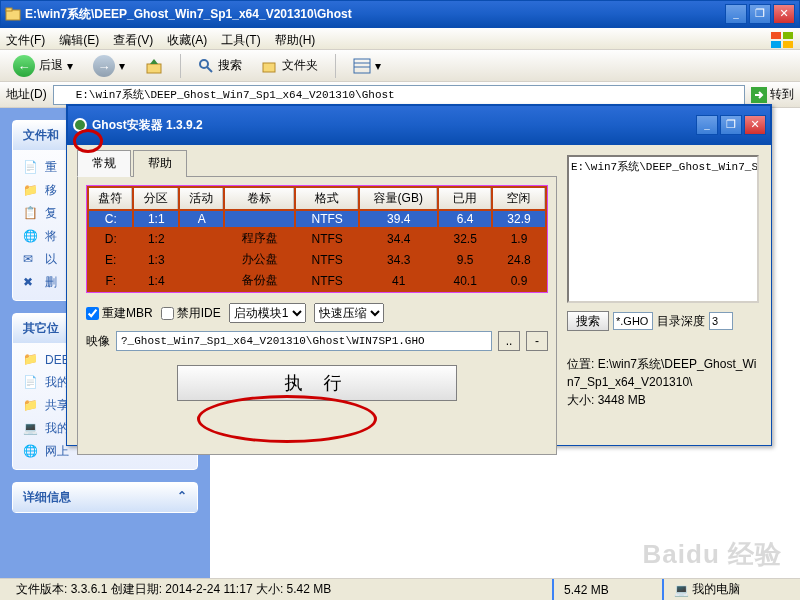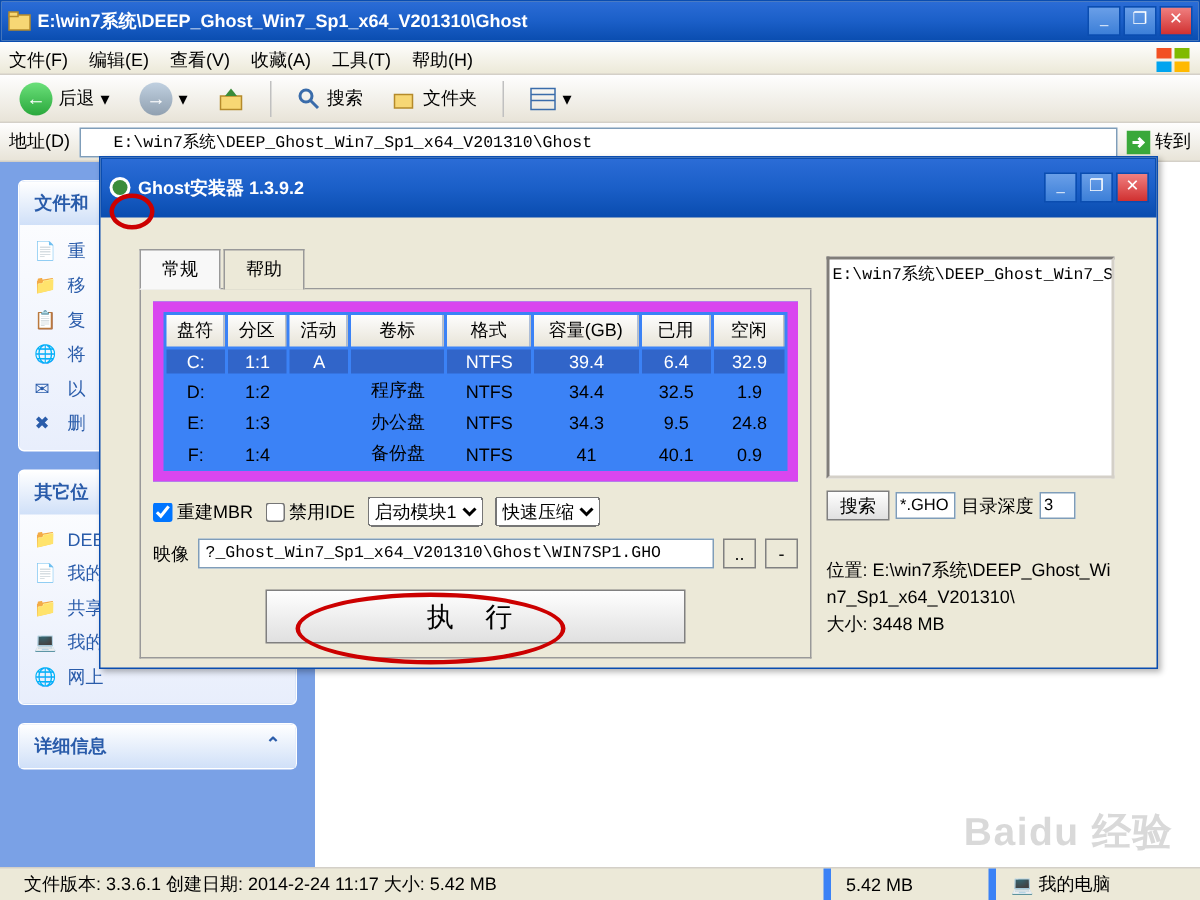--- a/index.html
+++ b/index.html
@@ -24,30 +24,30 @@
 .gobtn{display:flex;align-items:center;gap:3px;cursor:pointer}
 .body{display:flex;height:494px}
 .sidebar{width:210px;background:#7aa1e6;padding:12px;display:flex;flex-direction:column;gap:12px;overflow:hidden}
 .panel{background:linear-gradient(#fff,#e8eefc);border:1px solid #fff;border-radius:4px}
 .panel .phead{background:linear-gradient(#fff,#d0e0f8);padding:6px 10px;font-weight:bold;color:#2a5caa;border-radius:4px 4px 0 0;display:flex;justify-content:space-between}
 .panel .pbody{padding:6px 10px}
 .pitem{display:flex;align-items:center;gap:6px;padding:3px 0;color:#2a5caa;cursor:pointer}
 .pitem .ic{width:16px;height:16px;flex-shrink:0}
 .main{flex:1;background:#fff}
 .statusbar{position:absolute;bottom:0;left:0;right:0;height:22px;background:#ece9d8;border-top:1px solid #d4d0c8;display:flex;align-items:center;padding:0 6px;font-size:11px}
-.statusbar .seg{border-right:5px solid #3b82f6;padding:0 10px;height:100%;display:flex;align-items:center}
+.statusbar .seg{border-right:2px solid #3b82f6;padding:0 10px;height:100%;display:flex;align-items:center}
 .dialog{position:absolute;left:66px;top:104px;width:706px;height:342px;background:#ece9d8;border:1px solid #0a4db0;box-shadow:2px 2px 4px rgba(0,0,0,0.3)}
 .dialog .titlebar{height:40px}
-.dcontent{padding:20px;display:flex;gap:10px;height:314px}
+.dcontent{padding:4px;display:flex;gap:10px;height:314px}
 .dleft{flex:1;display:flex;flex-direction:column}
 .tabs{display:flex;border-bottom:1px solid #999;margin-left:6px}
 .tab{padding:4px 14px;border:1px solid #999;border-bottom:none;margin-right:2px;background:#ece9d8;cursor:pointer;position:relative;top:1px}
 .tab.active{background:#f8f8f8;border-bottom:1px solid #f8f8f8}
 .tabbody{border:1px solid #999;border-top:none;padding:8px;margin-left:6px;background:#ece9d8;flex:1}
-.dtable{width:100%;border:7px solid #d946ef;background:#3b82f6;font-family:"Courier New",monospace;font-size:11px}
+.dtable{width:100%;border:1px solid #d946ef;background:#c2410c;font-family:"Courier New",monospace;font-size:11px}
 .dtable th{background:linear-gradient(#fdfdfd,#e8e4d8);border-right:1px solid #c0c0c0;padding:2px 4px;font-weight:normal;text-align:center}
 .dtable td{padding:1px 8px;text-align:center}
 .dtable tr.sel td{background:#3165c9;color:#fff}
 .optrow{display:flex;gap:8px;margin-top:10px;flex-wrap:wrap}
 .optrow label{display:flex;align-items:center;gap:3px}
 .optrow input[type=checkbox],.optrow input[type=radio]{width:13px;height:13px}
 .optrow select{font-size:12px;height:20px}
 .imgrow{display:flex;align-items:center;gap:6px;margin-top:8px}
 .imgrow input{flex:1;height:20px;border:1px solid #7f9db9;font-family:"Courier New",monospace;font-size:11px;padding:0 4px}
 .sqbtn{width:22px;height:20px;border:1px solid #808080;background:#ece9d8;cursor:pointer}

